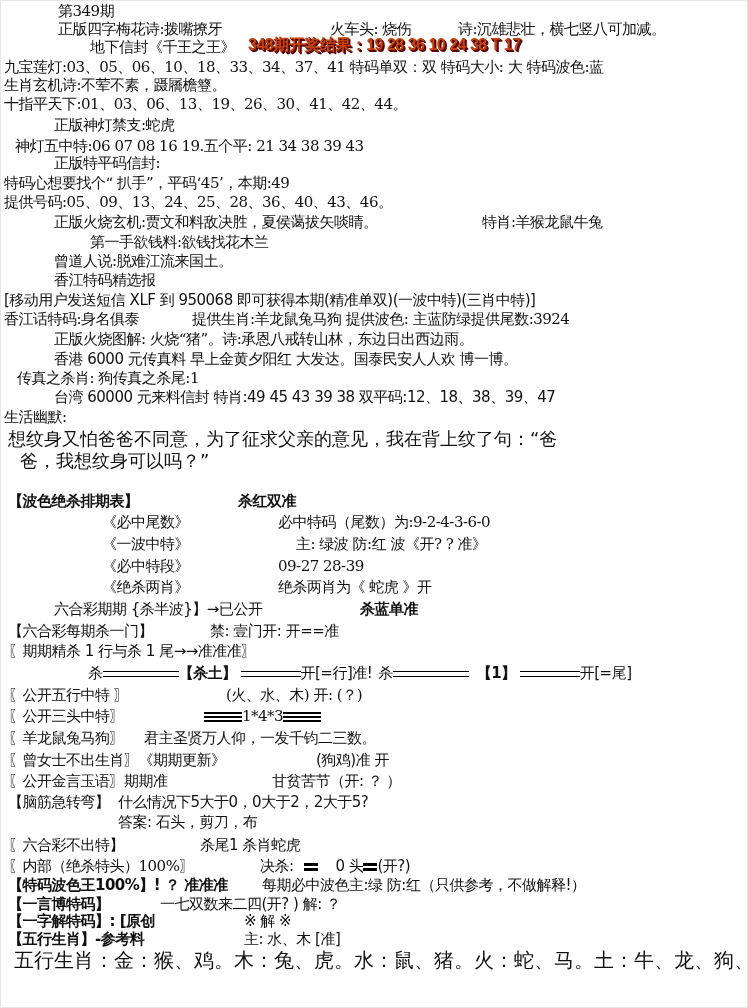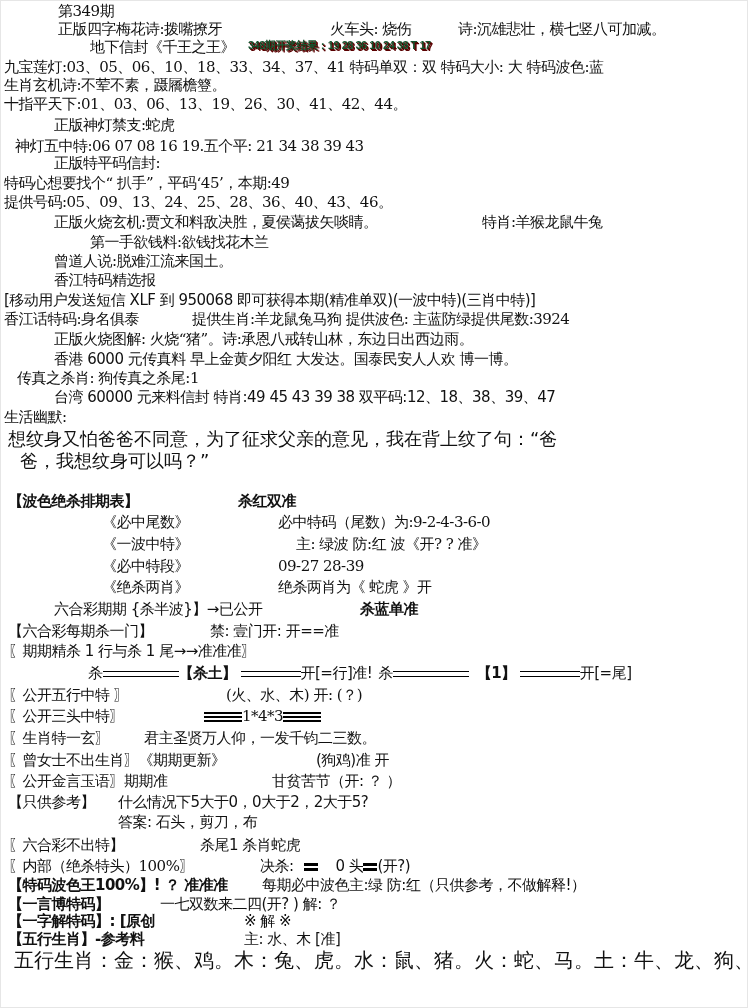--- a/index.html
+++ b/index.html
@@ -7,22 +7,22 @@
     width:748px; height:1008px; overflow:hidden; background:#ffffff;
     font-family: "DejaVu Sans", sans-serif; color:#111;
     position:relative;
   }
   .frame { position:absolute; left:0; top:0; width:746px; height:1006px; border:1px solid #e6e6e6; }
   .ln { position:absolute; white-space:nowrap; font-size:15px; line-height:18px; letter-spacing:-0.5px; }
   .serif { font-family: "DejaVu Serif", serif; }
   .big { font-size:18px; line-height:22px; letter-spacing:0; }
   .bold { font-weight:bold; }
   .red-head {
-    font-family: "Liberation Sans", sans-serif; font-weight:bold; color:#14532d;
-    font-size:11px; letter-spacing:-0.5px;
+    font-family: "Liberation Sans", sans-serif; font-weight:bold; color:#c2410c;
+    font-size:16px; letter-spacing:-0.5px;
     text-shadow: 1px 1px 0 #5a0000, 2px 2px 0 #5a0000;
   }
   .gap { display:inline-block; }
   .bar { display:inline-block; vertical-align:middle; width:38px; height:10px;
          background: repeating-linear-gradient(#000 0 2px, #fff 2px 4px); }
   .thin-bar { display:inline-block; vertical-align:middle; height:4px; border-top:1px solid #000; border-bottom:1px solid #000; }
   .eq-bar { display:inline-block; vertical-align:middle; width:14px; height:8px;
             background: linear-gradient(#000 0 3px, #fff 3px 5px, #000 5px 8px); }
 </style>
 </head>
@@ -92,30 +92,30 @@
 </div>
 
 <div class="ln" style="left:8px;top:686px;">〖公开五行中特 〗</div>
 <div class="ln serif" style="left:226px;top:686px;">(火、水、木) 开: (？)</div>
 
 <div class="ln" style="left:8px;top:707px;">〖公开三头中特〗</div>
 <div class="ln serif" style="left:204px;top:707px;">
   <span class="bar"></span><span>1*4*3</span><span class="bar"></span>
 </div>
 
-<div class="ln" style="left:8px;top:729px;">〖生肖特一玄〗</div>
+<div class="ln" style="left:8px;top:729px;">〖羊龙鼠兔马狗〗</div>
 <div class="ln" style="left:144px;top:729px;">君主圣贤万人仰，一发千钧二三数。</div>
 
 <div class="ln" style="left:8px;top:751px;">〖曾女士不出生肖〗《期期更新》</div>
 <div class="ln" style="left:316px;top:751px;">(狗鸡)准 开</div>
 
 <div class="ln" style="left:8px;top:772px;">〖公开金言玉语〗期期准</div>
 <div class="ln" style="left:272px;top:772px;">甘贫苦节（开: ？ ）</div>
 
-<div class="ln" style="left:8px;top:793px;">【只供参考】</div>
+<div class="ln" style="left:8px;top:793px;">【脑筋急转弯】</div>
 <div class="ln" style="left:118px;top:793px;">什么情况下5大于0，0大于2，2大于5?</div>
 <div class="ln" style="left:118px;top:813px;">答案: 石头，剪刀，布</div>
 
 <div class="ln" style="left:8px;top:836px;">〖六合彩不出特】</div>
 <div class="ln" style="left:200px;top:836px;">杀尾1   杀肖蛇虎</div>
 
 <div class="ln serif" style="left:8px;top:857px;">〖内部（绝杀特头）100%〗</div>
 <div class="ln" style="left:260px;top:857px;">
   <span>决杀:</span><span class="gap" style="width:10px;"></span><span class="eq-bar"></span><span class="gap" style="width:18px;"></span><span>0  头</span><span class="eq-bar"></span><span>(开?)</span>
 </div>

